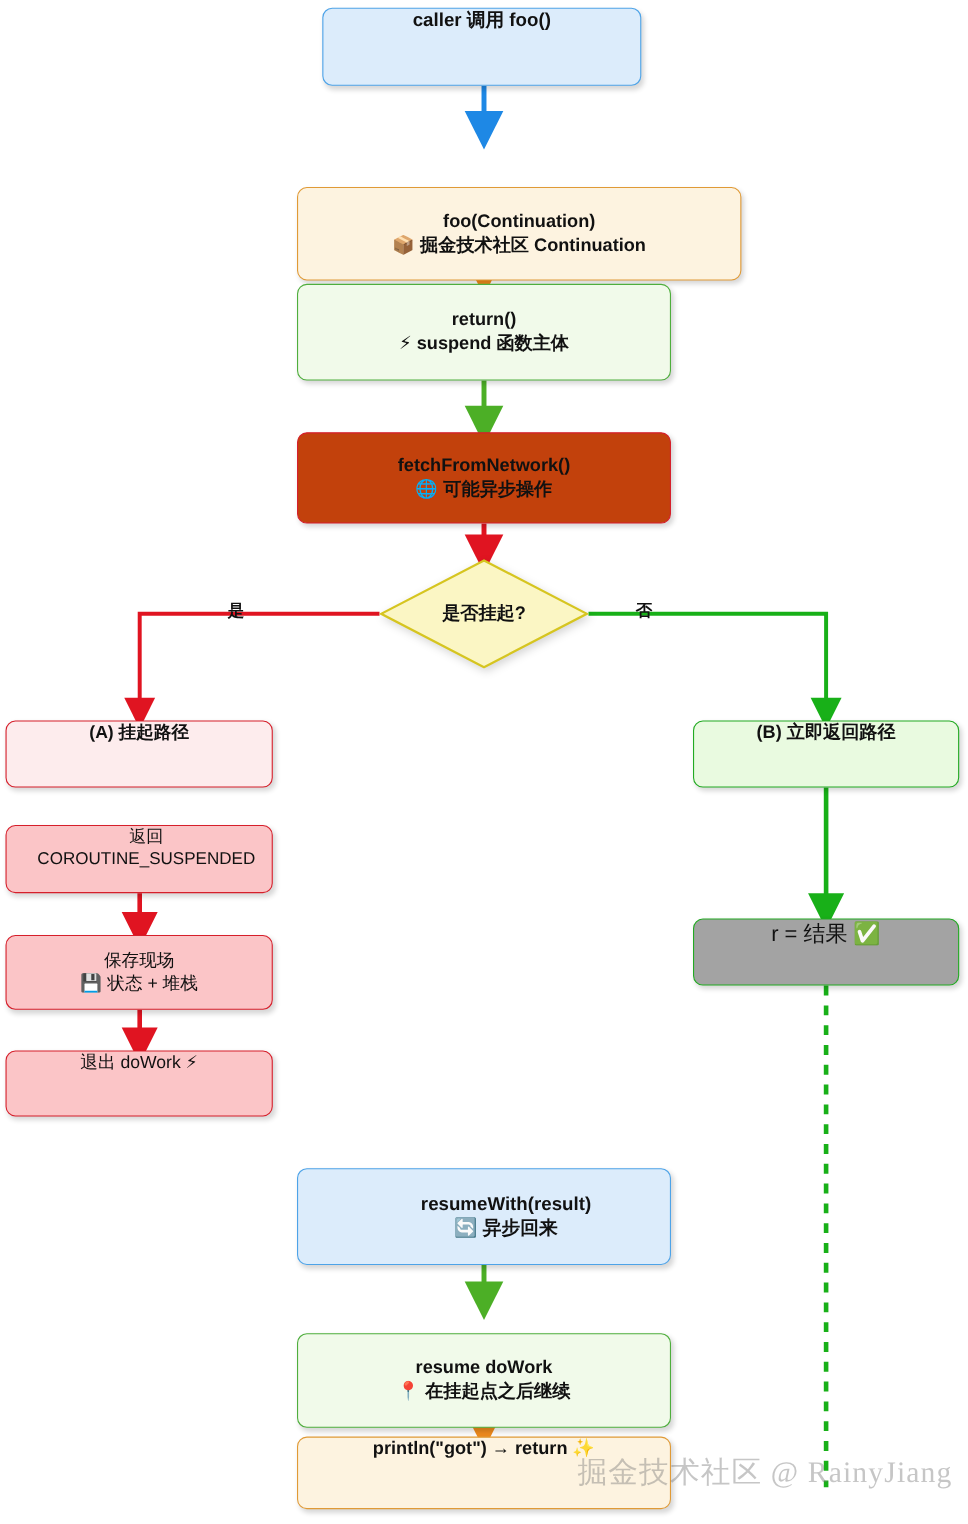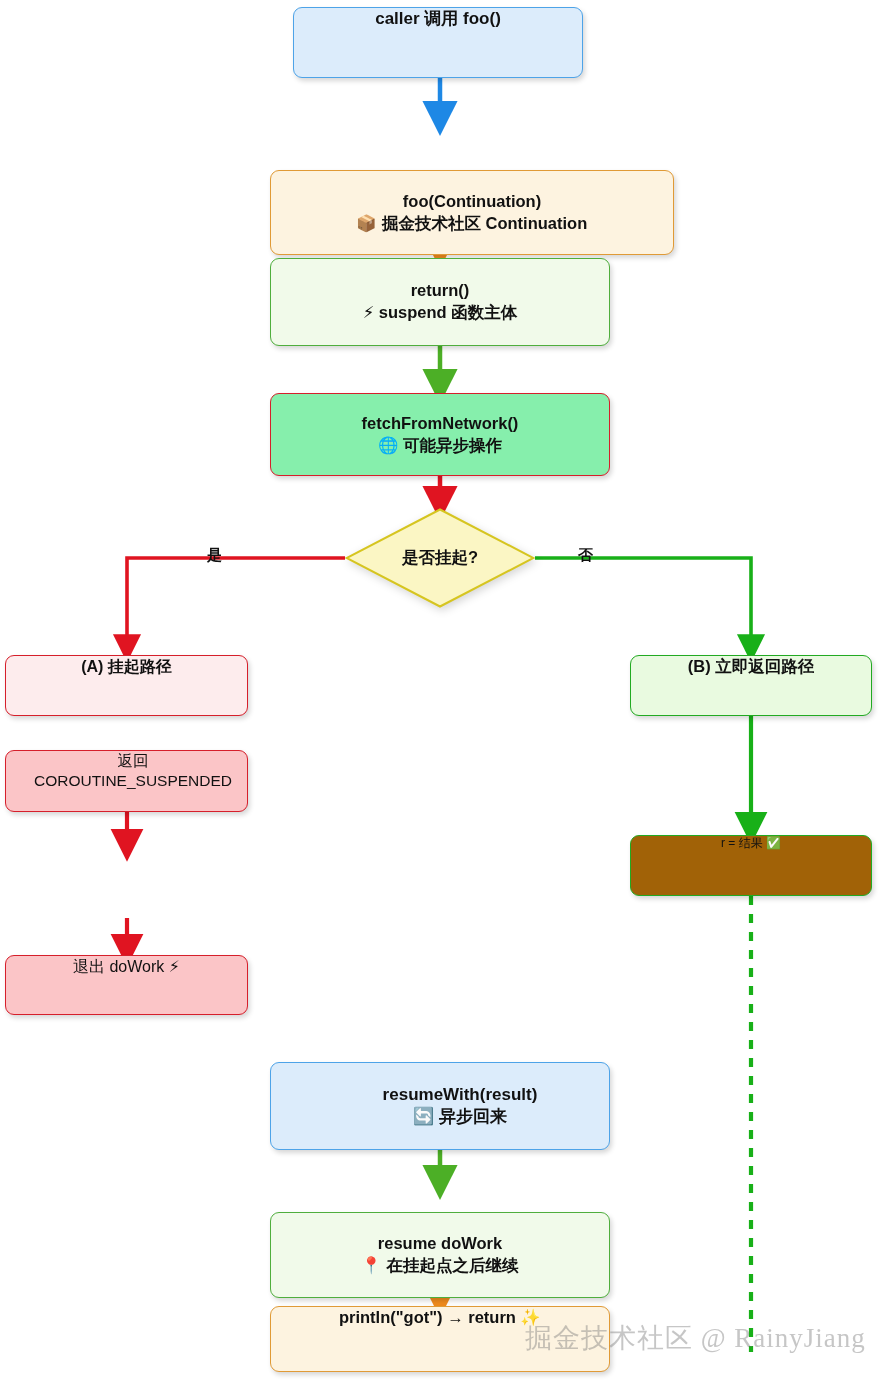--- a/index.html
+++ b/index.html
@@ -39,25 +39,25 @@
     z-index: 3;
   }
   .node .txt {
     display: block;
     white-space: pre-line;
     padding: 0 8px;
   }
   .nd-blue   { background: #dcecfb; border-color: #4da3e8; color: #111; font-weight: bold; font-size: 17px; }
   .nd-orange { background: #fdf3e0; border-color: #e09a36; color: #111; font-weight: bold; font-size: 16.5px; }
   .nd-lgreen { background: #f1faea; border-color: #4fae3d; color: #111; font-weight: bold; font-size: 16.5px; }
-  .nd-lred   { background: #86efac; border-color: #d61f2b; color: #111; font-weight: bold; font-size: 16.5px; }
+  .nd-lred   { background: #c2410c; border-color: #d61f2b; color: #111; font-weight: bold; font-size: 16.5px; }
   .nd-pinkb  { background: #fdeced; border-color: #d61f2b; color: #111; font-weight: bold; font-size: 16px; }
   .nd-pink   { background: #fbc5c7; border-color: #d61f2b; color: #111; font-weight: normal; font-size: 16px; }
   .nd-green  { background: #e9fae0; border-color: #22aa22; color: #111; font-weight: bold; font-size: 16.5px; }
-  .nd-greenf { background: #a16207; border-color: #22aa22; color: #111; font-weight: normal; font-size: 12px; }
+  .nd-greenf { background: #a3a3a3; border-color: #22aa22; color: #111; font-weight: normal; font-size: 20px; }
 
   .diamond {
     position: absolute;
     z-index: 3;
   }
   .diamond .dlabel {
     position: absolute;
     left: 0; top: 0;
     width: 100%; height: 100%;
     display: flex;
@@ -165,20 +165,24 @@
   <div class="edge-label" style="left:578px; top:546px;">否</div>
 
   <div class="node nd-pinkb" style="left:5px; top:655px; width:243px; height:61px;">
     <span class="txt">(A) 挂起路径</span>
   </div>
 
   <div class="node nd-pink" style="left:5px; top:750px; width:243px; height:62px;">
     <span class="txt" style="font-size:15.5px;padding-left:21px;">返回 COROUTINE_SUSPENDED</span>
   </div>
 
+  <div class="node nd-pink" style="left:5px; top:850px; width:243px; height:68px; flex-direction:column;">
+    <span class="txt">保存现场</span>
+    <span class="txt">💾 状态 + 堆栈</span>
+  </div>
 
   <div class="node nd-pink" style="left:5px; top:955px; width:243px; height:60px;">
     <span class="txt">退出 doWork ⚡</span>
   </div>
 
   <div class="node nd-green" style="left:630px; top:655px; width:242px; height:61px;">
     <span class="txt">(B) 立即返回路径</span>
   </div>
 
   <div class="node nd-greenf" style="left:630px; top:835px; width:242px; height:61px;">

